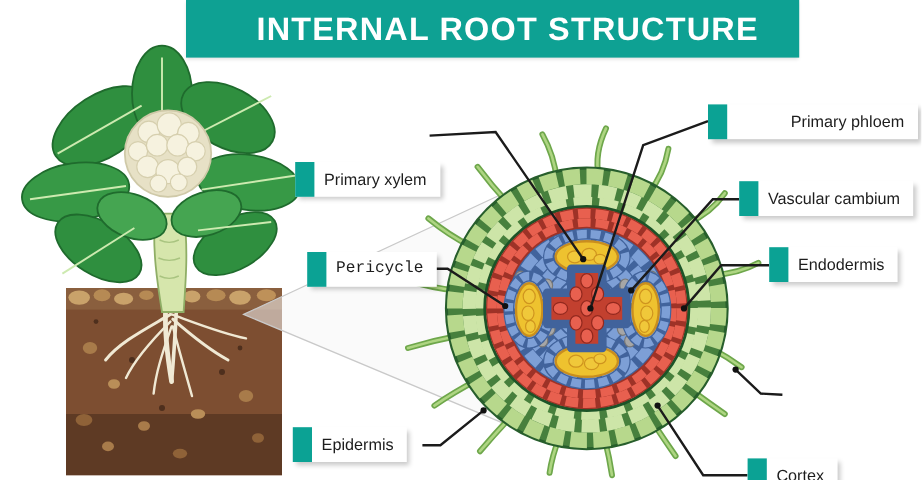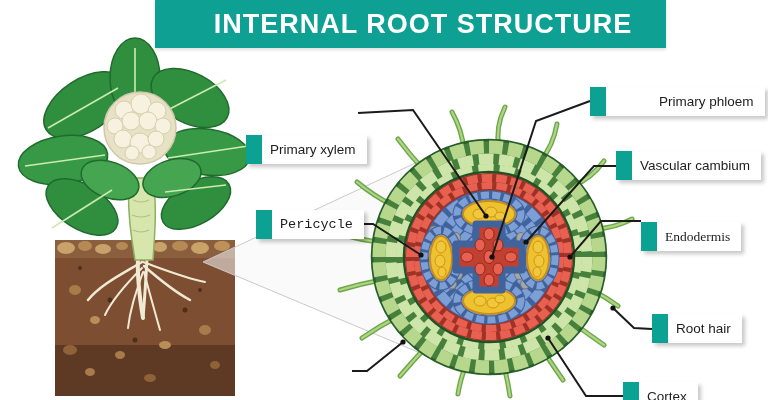--- a/index.html
+++ b/index.html
@@ -10,21 +10,21 @@
   .banner span{color:#ffffff;font-weight:bold;font-size:27px;letter-spacing:1px;white-space:nowrap;}
   svg{position:absolute;left:0;top:0;}
   .lbl{position:absolute;display:flex;align-items:center;height:29px;background:#ffffff;
        box-shadow:3px 3px 4px rgba(0,0,0,0.22);padding-right:11px;}
   .lbl .sq{width:16px;height:29px;background:#0BA294;margin-right:8px;flex:0 0 auto;}
   .lbl .txt{font-size:13.5px;color:#1d1d1d;white-space:nowrap;}
   .lbl-primary-xylem{left:246px;top:99px;margin-top:36px;}
   .lbl-primary-phloem{left:590px;top:87px;gap:45px;}
   .lbl-vascular-cambium{left:616px;top:151px;}
   .lbl-pericycle{left:256px;top:210px;font-family:Liberation Mono, monospace;}
-  .lbl-endodermis{left:641px;top:222px;font-family:Liberation Serif, serif;}
+  .lbl-endodermis{left:641px;top:206px;}
   .lbl-root-hair{left:652px;top:314px;}
   .lbl-epidermis{left:244px;top:356px;}
   .lbl-cortex{left:623px;top:382px;}
 </style>
 </head>
 <body>
 
 <div id="stage">
 
   <svg width="768" height="400" viewBox="0 0 768 400">
@@ -289,22 +289,22 @@
     <span class="txt">Vascular cambium</span>
   </div>
   <div class="lbl lbl-pericycle">
     <span class="sq"></span>
     <span class="txt">Pericycle</span>
   </div>
   <div class="lbl lbl-endodermis">
     <span class="sq"></span>
     <span class="txt">Endodermis</span>
   </div>
-  <div class="lbl lbl-root-hair">
-    <span class="sq"></span>
-    <span class="txt">Root hair</span>
+  <div class="lbl lbl-epidermis">
+    <span class="sq"></span>
+    <span class="txt">Epidermis</span>
   </div>
   <div class="lbl lbl-cortex">
     <span class="sq"></span>
     <span class="txt">Cortex</span>
   </div>
 
 </div>
 
 </body></html>

